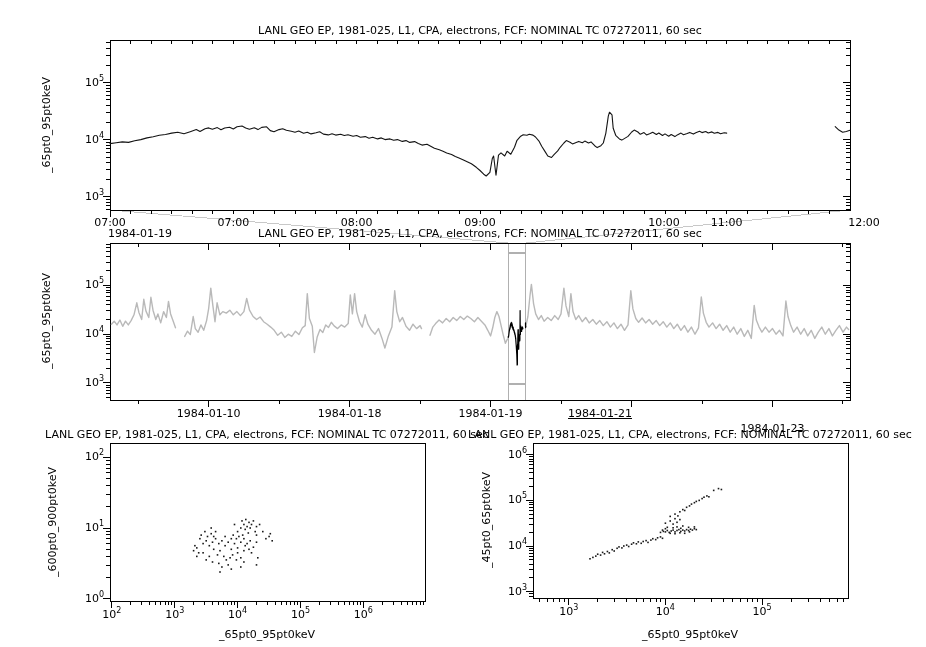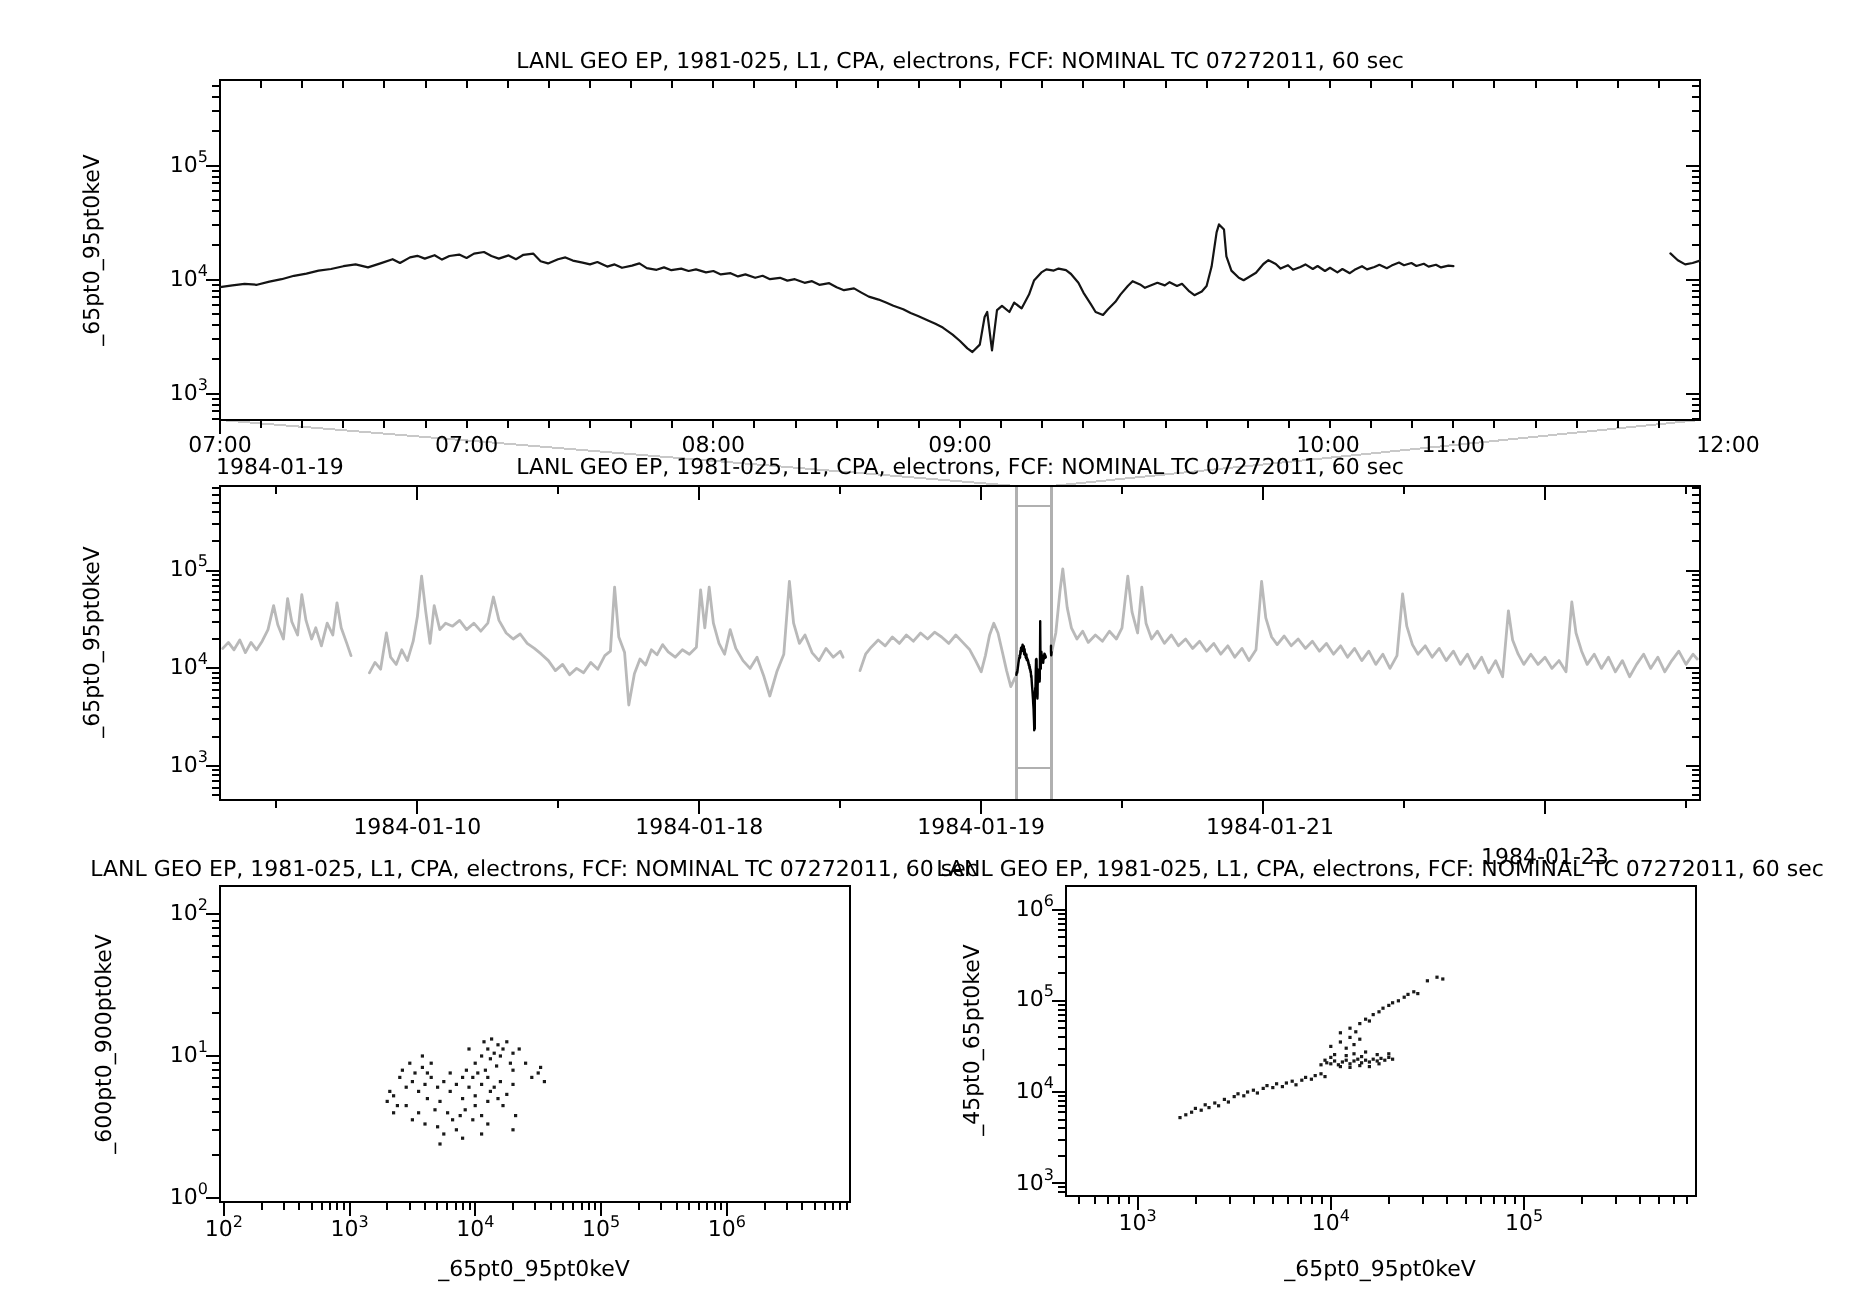--- a/index.html
+++ b/index.html
@@ -578,21 +578,21 @@
     <div class="lbl xtick" style="left: 480px; top: 216px;">09:00</div>
     <div class="lbl xtick" style="left: 618px; top: 216px; margin-left: 46px;">10:00</div>
     <div class="lbl xtick" style="left: 726.667px; top: 216px;">11:00</div>
     <div class="lbl xtick" style="left: 864px; top: 216px;">12:00</div>
     <div class="lbl ytick" style="left: 62px; top: 382.935px;">10<sup>3</sup></div>
     <div class="lbl ytick" style="left: 62px; top: 334.177px;">10<sup>4</sup></div>
     <div class="lbl ytick" style="left: 62px; top: 285.419px;">10<sup>5</sup></div>
     <div class="lbl xtick" style="left: 208.667px; top: 407px;">1984-01-10</div>
     <div class="lbl xtick" style="left: 349.619px; top: 407px;">1984-01-18</div>
     <div class="lbl xtick" style="left: 490.571px; top: 407px;">1984-01-19</div>
-    <div class="lbl xtick" style="left: 635px; top: 407px;">1984-01-21</div>
+    <div class="lbl xtick" style="left: 600px; top: 407px; text-decoration: underline;">1984-01-21</div>
     <div class="lbl xtick" style="left: 772.476px; top: 422px;">1984-01-23</div>
     <div class="lbl ytick" style="left: 62px; top: 598.874px;">10<sup>0</sup></div>
     <div class="lbl ytick" style="left: 62px; top: 528.022px;">10<sup>1</sup></div>
     <div class="lbl ytick" style="left: 62px; top: 457.17px;">10<sup>2</sup></div>
     <div class="lbl xtick" style="left: 111.886px; top: 608px;">10<sup>2</sup></div>
     <div class="lbl xtick" style="left: 174.76px; top: 608px;">10<sup>3</sup></div>
     <div class="lbl xtick" style="left: 237.635px; top: 608px;">10<sup>4</sup></div>
     <div class="lbl xtick" style="left: 300.509px; top: 608px;">10<sup>5</sup></div>
     <div class="lbl xtick" style="left: 363.383px; top: 608px;">10<sup>6</sup></div>
     <div class="lbl ytick" style="left: 485px; top: 591.618px;">10<sup>3</sup></div>

